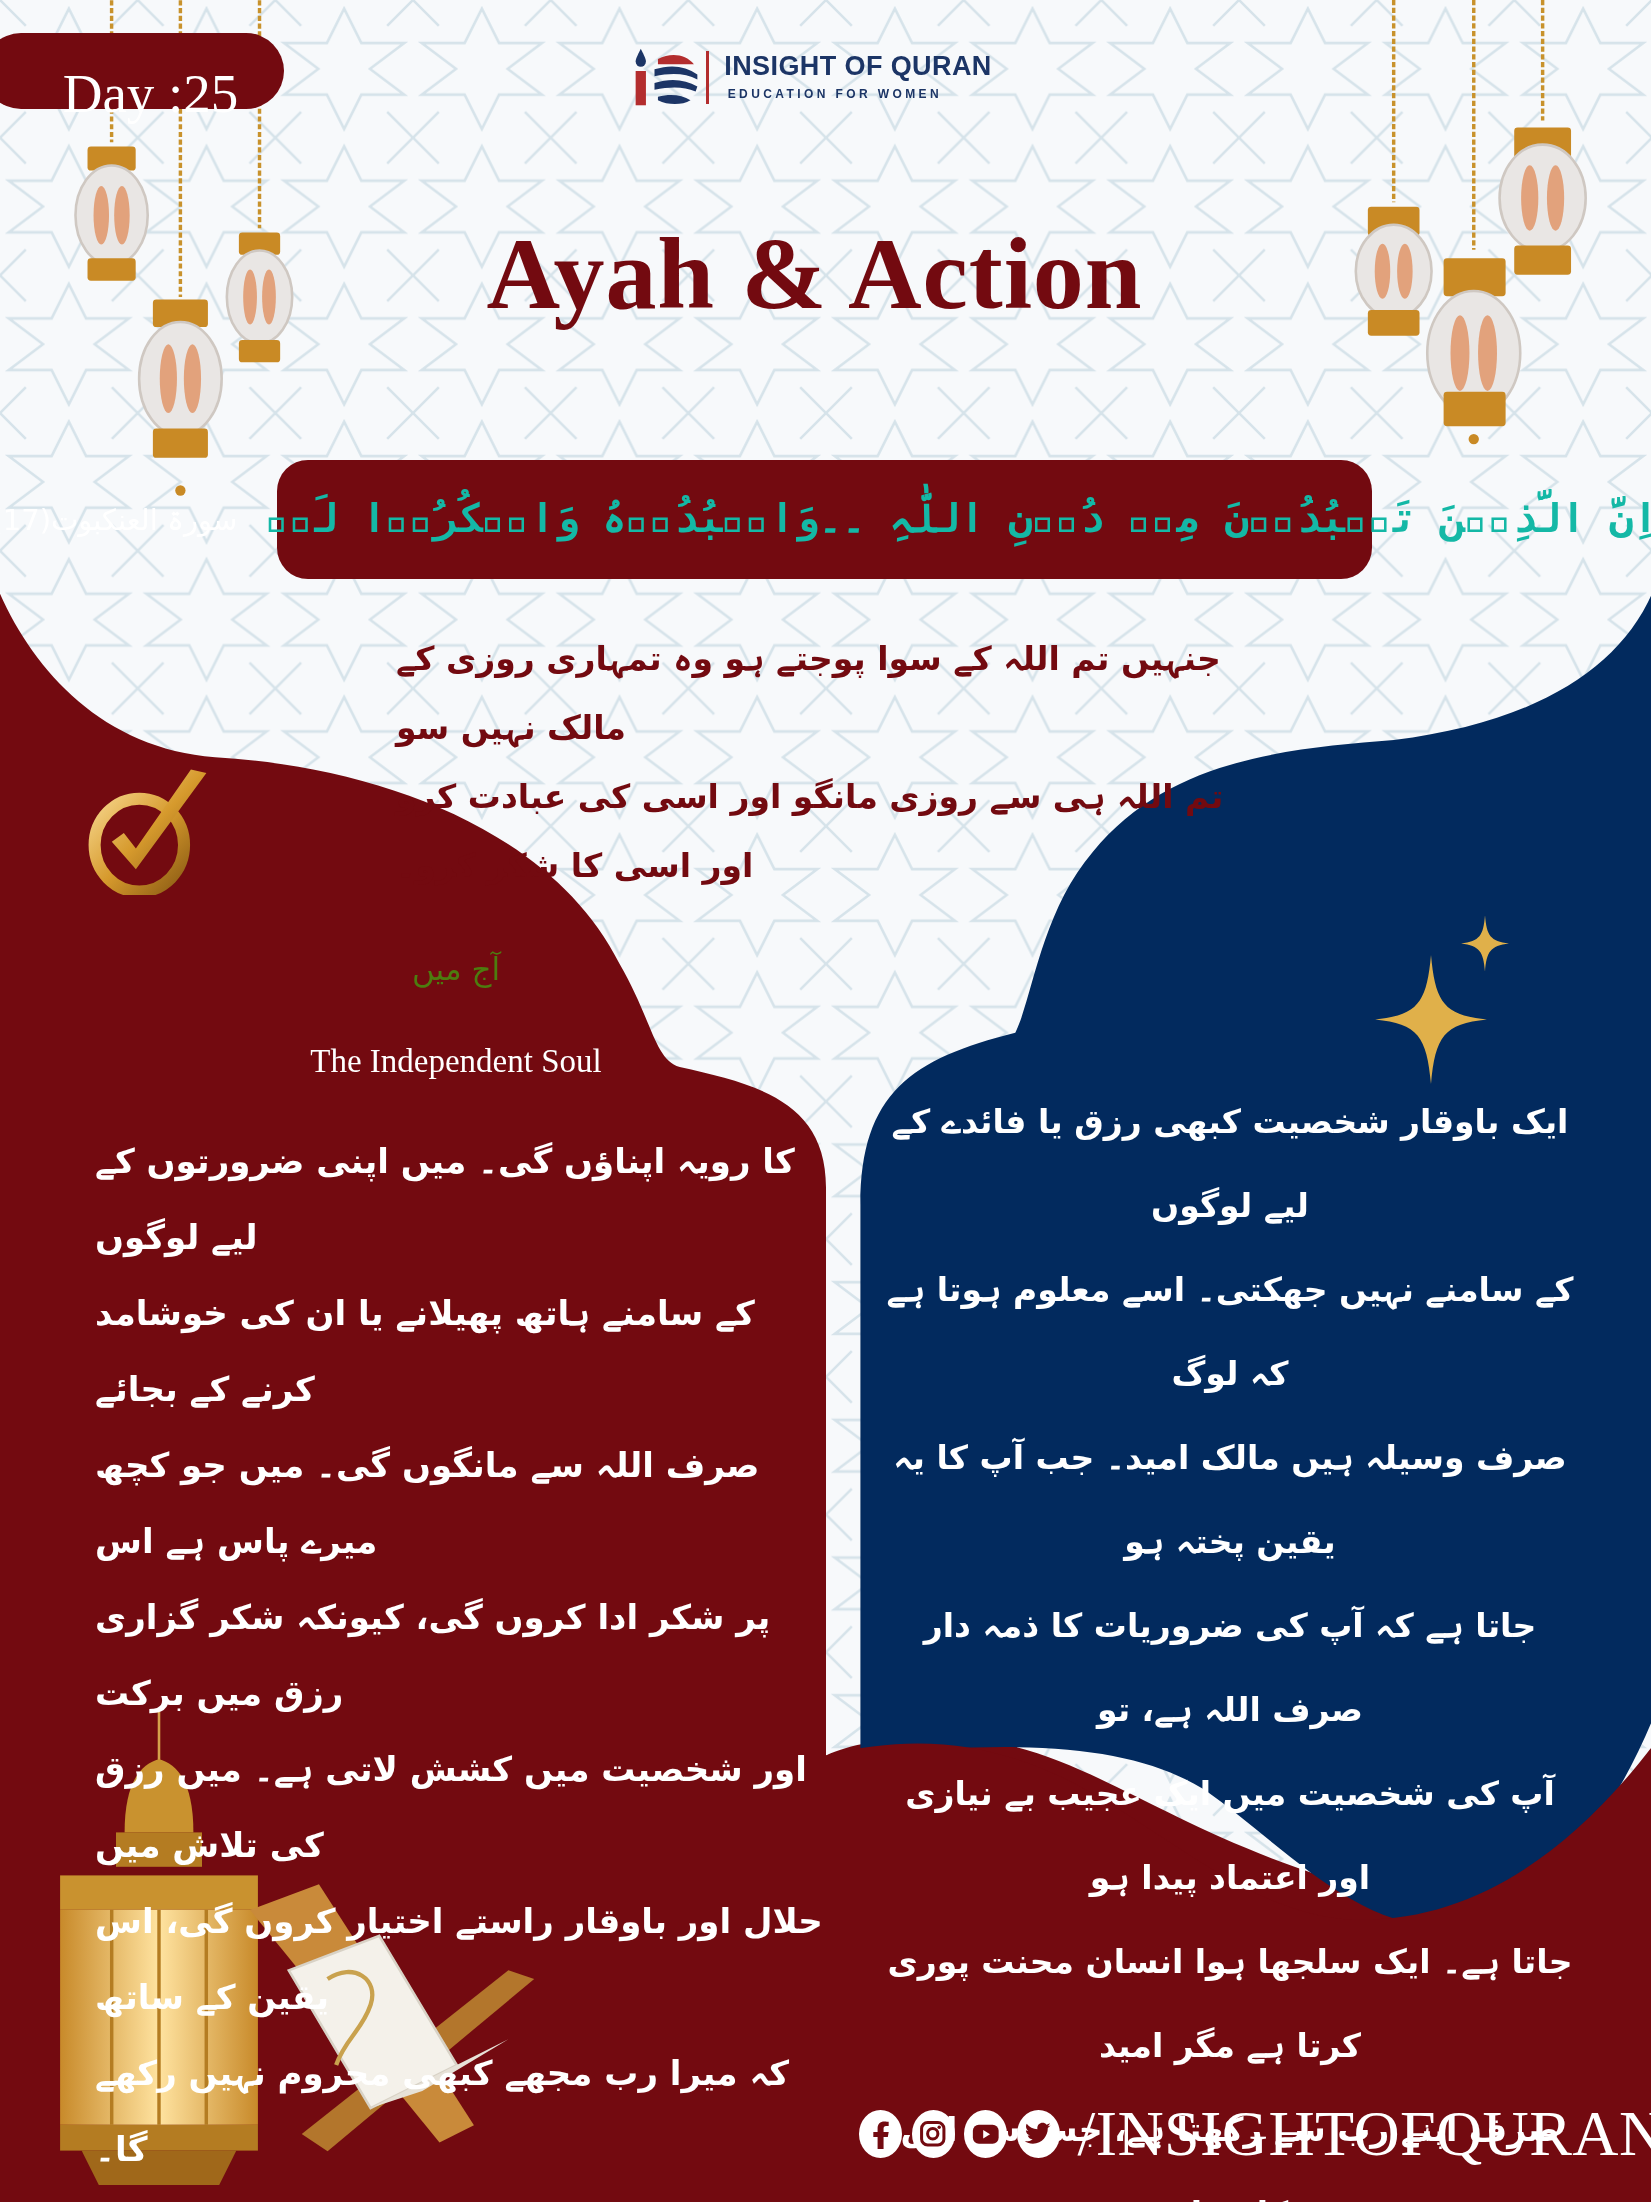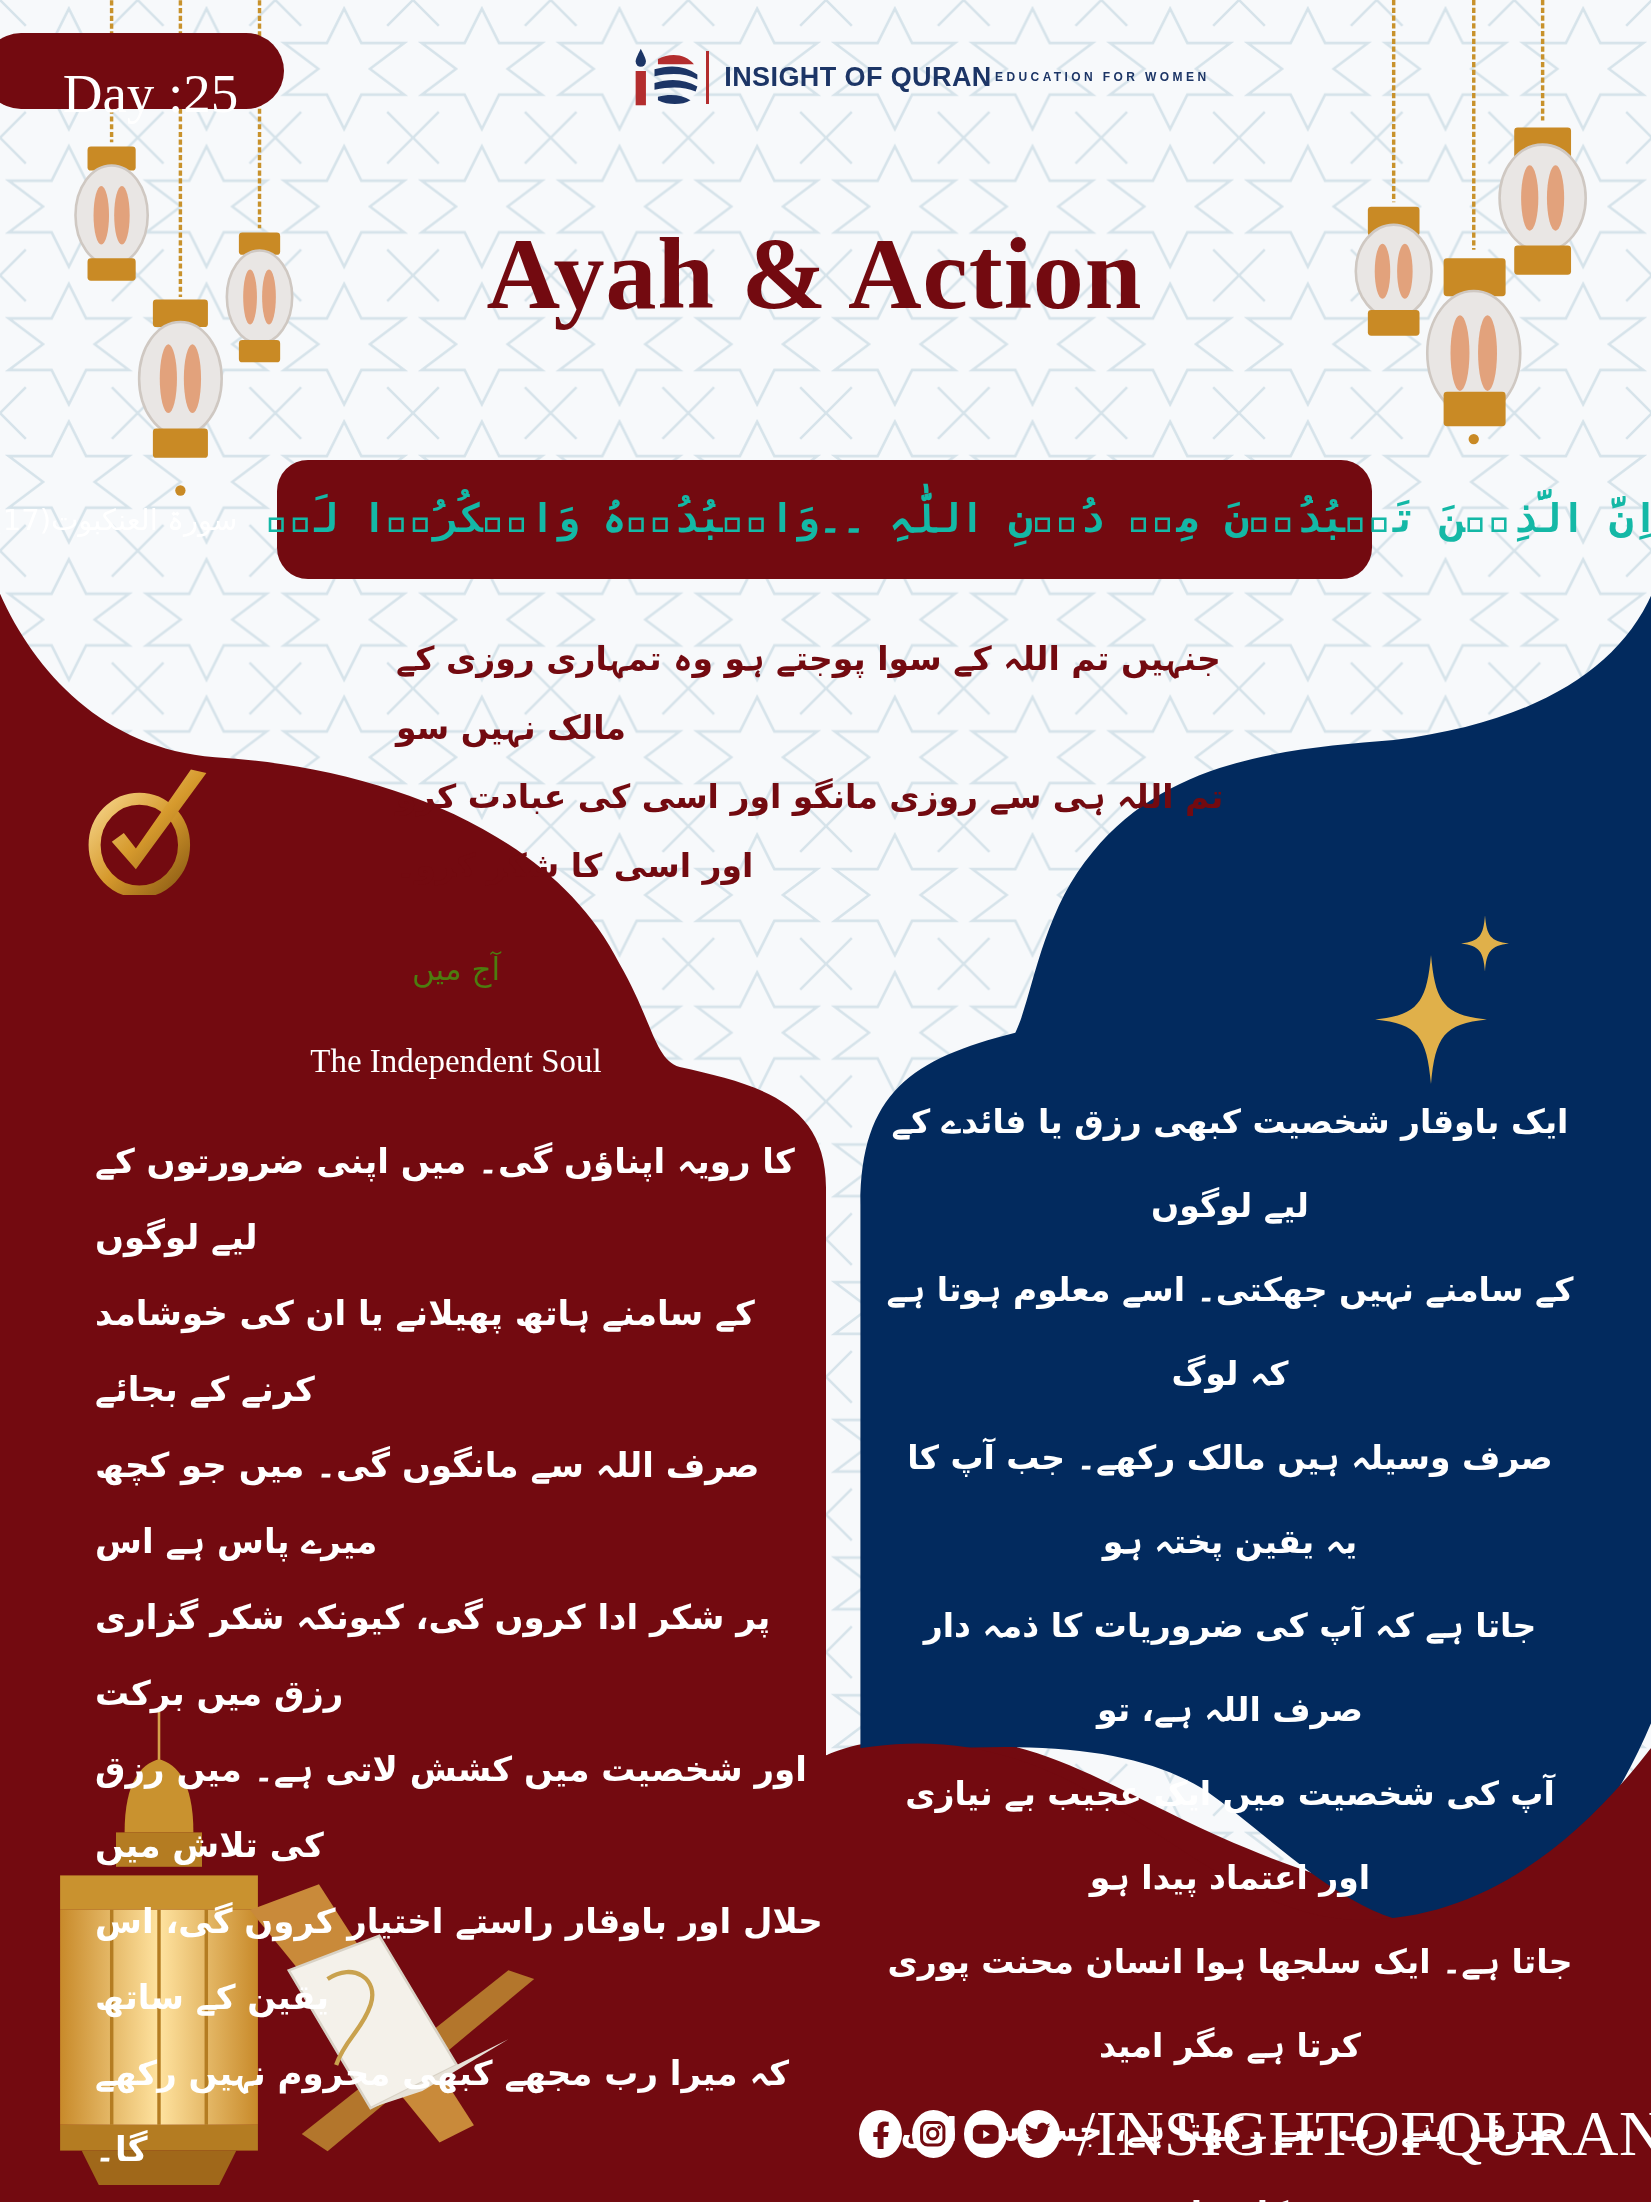--- a/index.html
+++ b/index.html
@@ -23,21 +23,21 @@
   .day-badge span {
     color: #fff; font-family: "Liberation Serif", serif; font-size: 55px; line-height: 1; margin-top: 44px;
   }
 
   .logo {
     position: absolute; left: 632px; top: 47px; height: 60px; z-index: 4;
     display: flex; align-items: center;
   }
   .logo-mark { width: 69px; height: 60px; }
   .logo-divider { width: 2.6px; height: 53px; background: #b32d2e; margin: 0 15.5px 0 5.2px; }
-  .logo-text { display: flex; flex-direction: row; }
+  .logo-text { display: flex; flex-direction: column; }
   .logo-title {
     font-family: "Liberation Sans", sans-serif; font-weight: bold; color: #1c3566;
     font-size: 27px; letter-spacing: 0.4px; line-height: 1;
   }
   .logo-sub {
     font-family: "Liberation Sans", sans-serif; font-weight: bold; color: #1c3566;
     font-size: 12px; letter-spacing: 3.4px; margin-top: 6.9px; padding-left: 3.4px;
   }
 
   .main-title {
@@ -254,21 +254,21 @@
 <svg class="sparkle" style="left:1375px;top:955px;width:112px;height:129px" viewBox="0 0 130 150">
   <path d="M65 0 C70 55 80 70 130 75 C80 80 70 95 65 150 C60 95 50 80 0 75 C50 70 60 55 65 0 Z" fill="#e0b04a"></path>
 </svg>
 <svg class="sparkle" style="left:1461px;top:915px;width:48px;height:57px" viewBox="0 0 56 66">
   <path d="M28 0 C30 24 34 30 56 33 C34 36 30 42 28 66 C26 42 22 36 0 33 C22 30 26 24 28 0 Z" fill="#e0b04a"></path>
 </svg>
 
 <div class="right-body">
   <div>ایک باوقار شخصیت کبھی رزق یا فائدے کے لیے لوگوں</div>
   <div>کے سامنے نہیں جھکتی۔ اسے معلوم ہوتا ہے کہ لوگ</div>
-  <div>صرف وسیلہ ہیں مالک رکھے۔ جب آپ کا یہ یقین پختہ ہو</div>
+  <div>صرف وسیلہ ہیں مالک امید۔ جب آپ کا یہ یقین پختہ ہو</div>
   <div>جاتا ہے کہ آپ کی ضروریات کا ذمہ دار صرف اللہ ہے، تو</div>
   <div>آپ کی شخصیت میں ایک عجیب بے نیازی اور اعتماد پیدا ہو</div>
   <div>جاتا ہے۔ ایک سلجھا ہوا انسان محنت پوری کرتا ہے مگر امید</div>
   <div>صرف اپنے رب سے رکھتا ہے، جس سے اس کا وقار</div>
 
 </div>
 
 <svg class="lantern" style="left:47px;top:1712px;width:224px;height:473px" viewBox="0 0 260 550">
   <defs>
     <linearGradient id="glow" x1="0" y1="0" x2="1" y2="0">

